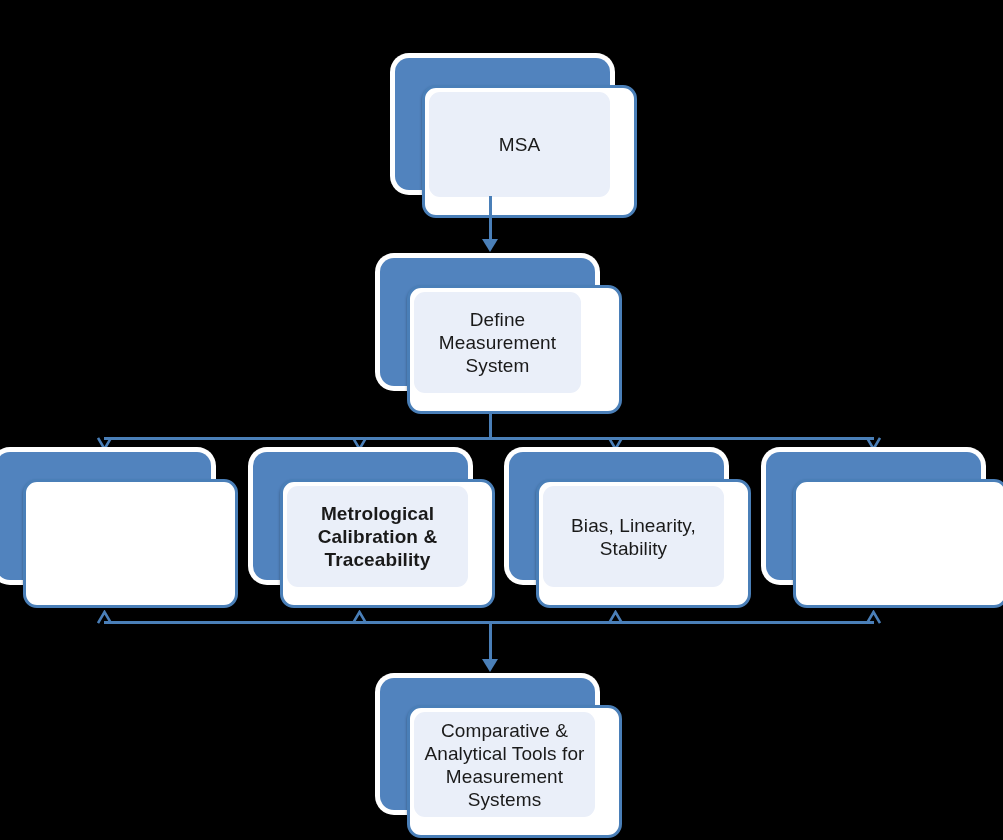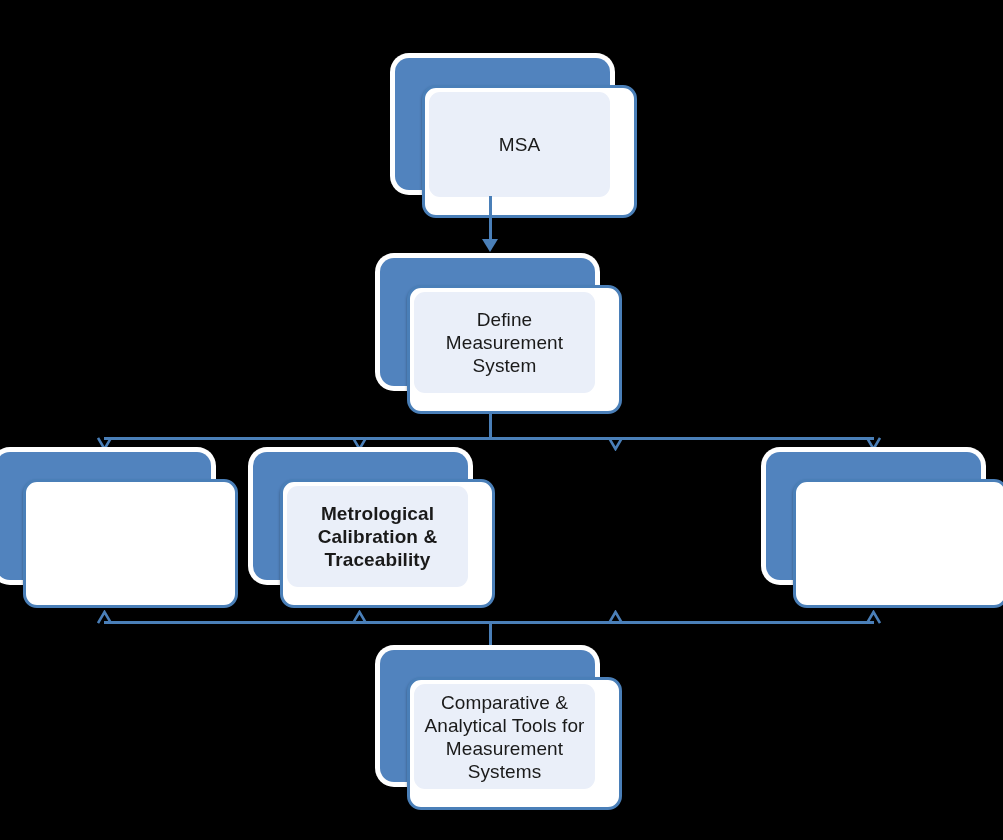--- a/index.html
+++ b/index.html
@@ -95,21 +95,21 @@
       <div class="node-label">MSA</div>
     </div>
   </div>
 
   <div class="conn vline" style="left:489px; top:196px; height:45px;"></div>
   <div class="arrow-down" style="left:482px; top:239px;"></div>
 
   <div class="node" style="left:380px; top:258px; width:242px; height:158px;">
     <div class="back-card" style="width:215px; height:128px;"></div>
     <div class="front-card" style="left:27px; top:27px; width:215px; height:129px;"></div>
-    <div class="inner-panel" style="left:34px; top:34px; width:181px; height:101px;">
+    <div class="inner-panel" style="left:34px; top:34px; width:167px; height:101px;">
       <div class="node-label">Define Measurement
 System</div>
     </div>
   </div>
 
   <div class="conn vline" style="left:489px; top:414px; height:25px;"></div>
 
   <div class="conn hline" style="left:104px; top:437px; width:770px;"></div>
 
   <div class="chev-down" style="left:97px; top:437px;">
@@ -141,20 +141,28 @@
   <div class="node" style="left:253px; top:452px; width:242px; height:158px;">
     <div class="back-card" style="width:215px; height:128px;"></div>
     <div class="front-card" style="left:27px; top:27px; width:215px; height:129px;"></div>
     <div class="inner-panel" style="left:34px; top:34px; width:181px; height:101px;font-weight:bold;">
       <div class="node-label">Metrological
 Calibration &amp;
 Traceability</div>
     </div>
   </div>
 
+  <div class="node" style="left:509px; top:452px; width:242px; height:158px;">
+    <div class="back-card" style="width:215px; height:128px;"></div>
+    <div class="front-card" style="left:27px; top:27px; width:215px; height:129px;"></div>
+    <div class="inner-panel" style="left:34px; top:34px; width:181px; height:101px;">
+      <div class="node-label">Bias, Linearity,
+Stability</div>
+    </div>
+  </div>
 
   <div class="node" style="left:766px; top:452px; width:242px; height:158px;">
     <div class="back-card" style="width:215px; height:128px;"></div>
     <div class="front-card" style="left:27px; top:27px; width:215px; height:129px;"></div>
   </div>
 
   <div class="conn hline" style="left:104px; top:621px; width:770px;"></div>
 
   <div class="chev-up" style="left:97px; top:610px;">
     <svg width="15" height="14" viewBox="0 0 15 14">
@@ -173,21 +181,21 @@
   </div>
   <div class="chev-up" style="left:866px; top:610px;">
     <svg width="15" height="14" viewBox="0 0 15 14">
         <path d="M1 13 L7.5 2 L14 13" fill="none" stroke="#4a7fb8" stroke-width="2.6"></path>
       </svg>
   </div>
 
   <div class="conn vline" style="left:489px; top:621px; height:40px;"></div>
   <div class="arrow-down" style="left:482px; top:659px;"></div>
 
-  <div class="node" style="left:380px; top:650px; width:242px; height:162px;">
+  <div class="node" style="left:380px; top:678px; width:242px; height:162px;">
     <div class="back-card" style="width:215px; height:132px;"></div>
     <div class="front-card" style="left:27px; top:27px; width:215px; height:133px;"></div>
     <div class="inner-panel" style="left:34px; top:34px; width:181px; height:105px;">
       <div class="node-label">Comparative &amp;
 Analytical Tools for
 Measurement
 Systems</div>
     </div>
   </div>
 

